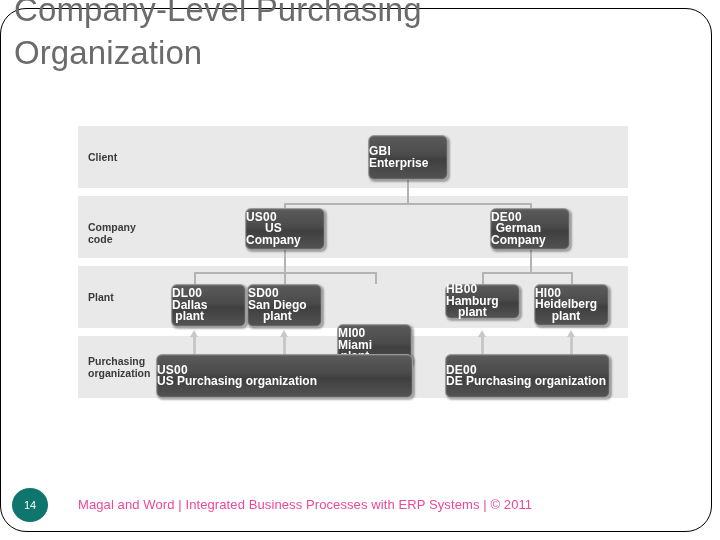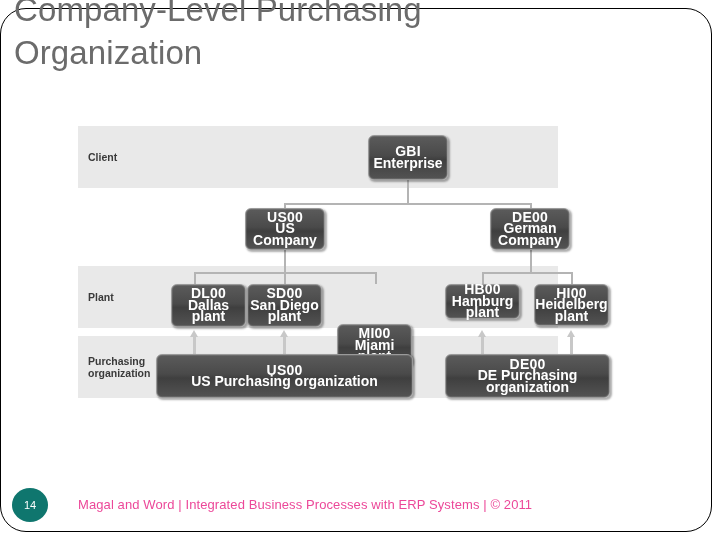--- a/index.html
+++ b/index.html
@@ -48,21 +48,21 @@
     position: absolute;
     left: 78px;
     top: 126px;
     width: 550px;
     height: 286px;
   }
 
   .band {
     position: absolute;
     left: 0;
-    width: 480px;
+    width: 550px;
     background: #e9e9e9;
   }
   .band-client   { top: 0px;   height: 62px; }
   .band-company  { top: 70px;  height: 62px; }
   .band-plant    { top: 140px; height: 62px; }
   .band-porg     { top: 210px; height: 62px; }
 
   .band-label {
     position: absolute;
     left: 10px;
@@ -79,25 +79,25 @@
 
   
   .node {
     position: absolute;
     box-sizing: border-box;
     background: linear-gradient(to bottom, #5b5b5b 0%, #4a4a4a 45%, #3f3f3f 55%, #535353 100%);
     border: 1px solid #9a9a9a;
     border-radius: 6px;
     color: #ffffff;
     text-align: center;
-    font-size: 14px;
+    font-size: 12px;
     line-height: 11.5px;
     display: flex;
     flex-direction: column;
-    align-items: center;
+    align-items: flex-start;
     justify-content: center;
     box-shadow: 1.5px 1.5px 2px rgba(0,0,0,0.32),
                 inset 0 0 0 1px rgba(255,255,255,0.10);
     z-index: 5;
   }
   .node .code {
     font-weight: bold;
     letter-spacing: 0.2px;
   }
   .node .nm { font-weight: bold; }
@@ -168,20 +168,23 @@
 
 <div id="slide-title">Company-Level Purchasing
 Organization</div>
 
 <div id="diagram">
 
   <div class="band band-client">
     <div class="band-label">Client</div>
   </div>
 
+  <div class="band band-company">
+    <div class="band-label">Company code</div>
+  </div>
 
   <div class="band band-plant">
     <div class="band-label">Plant</div>
   </div>
 
   <div class="band band-porg">
     <div class="band-label" style="white-space: pre-line;">Purchasing
 organization</div>
   </div>
 

